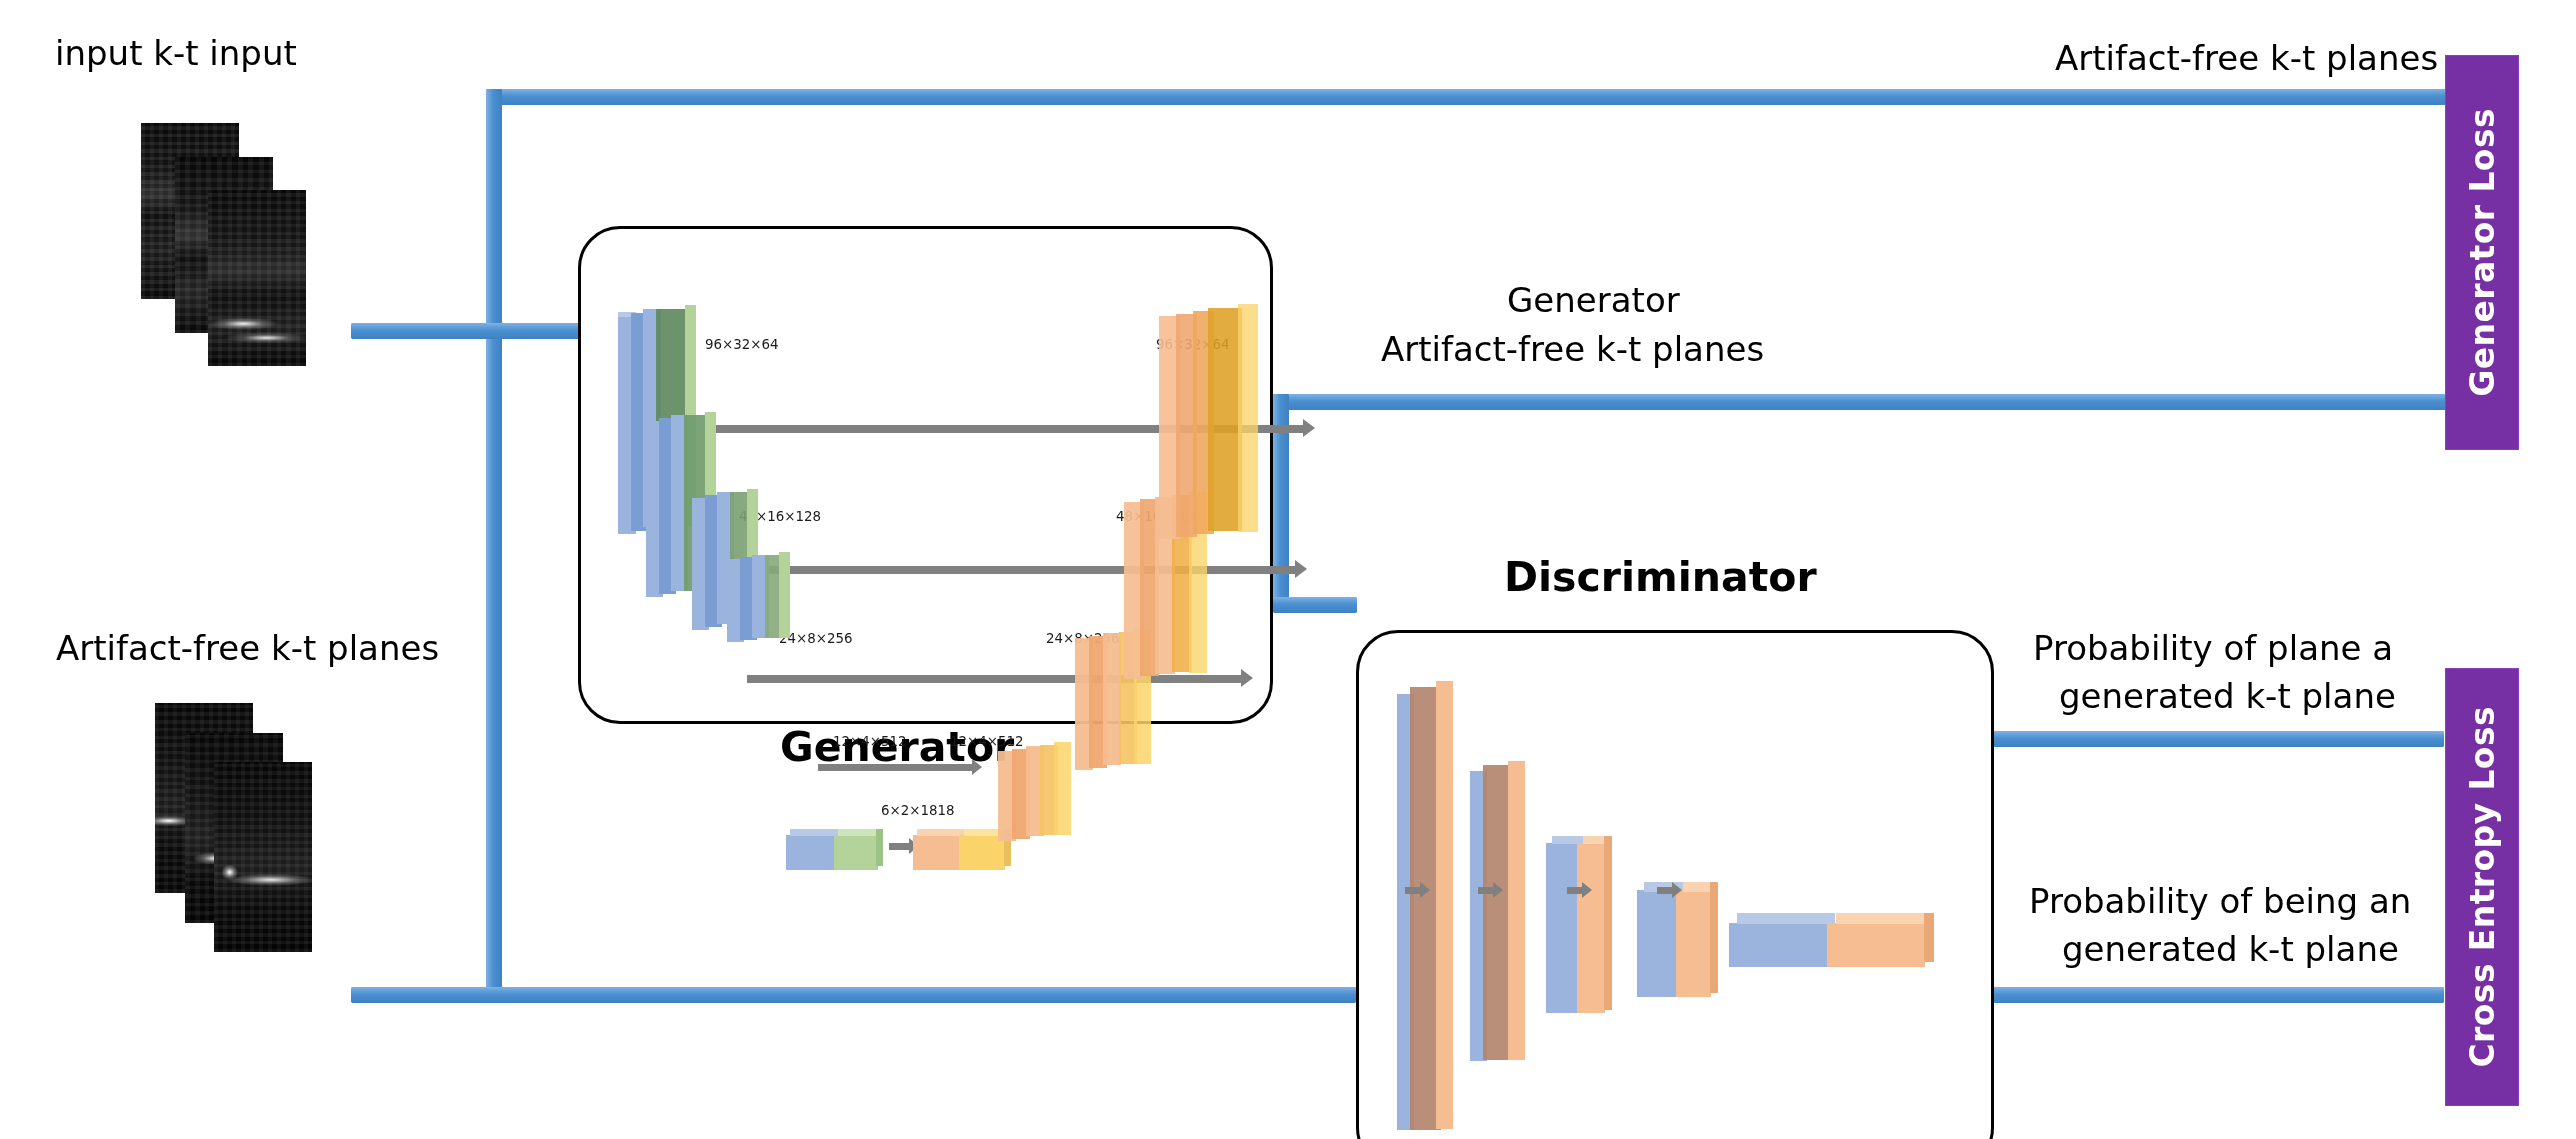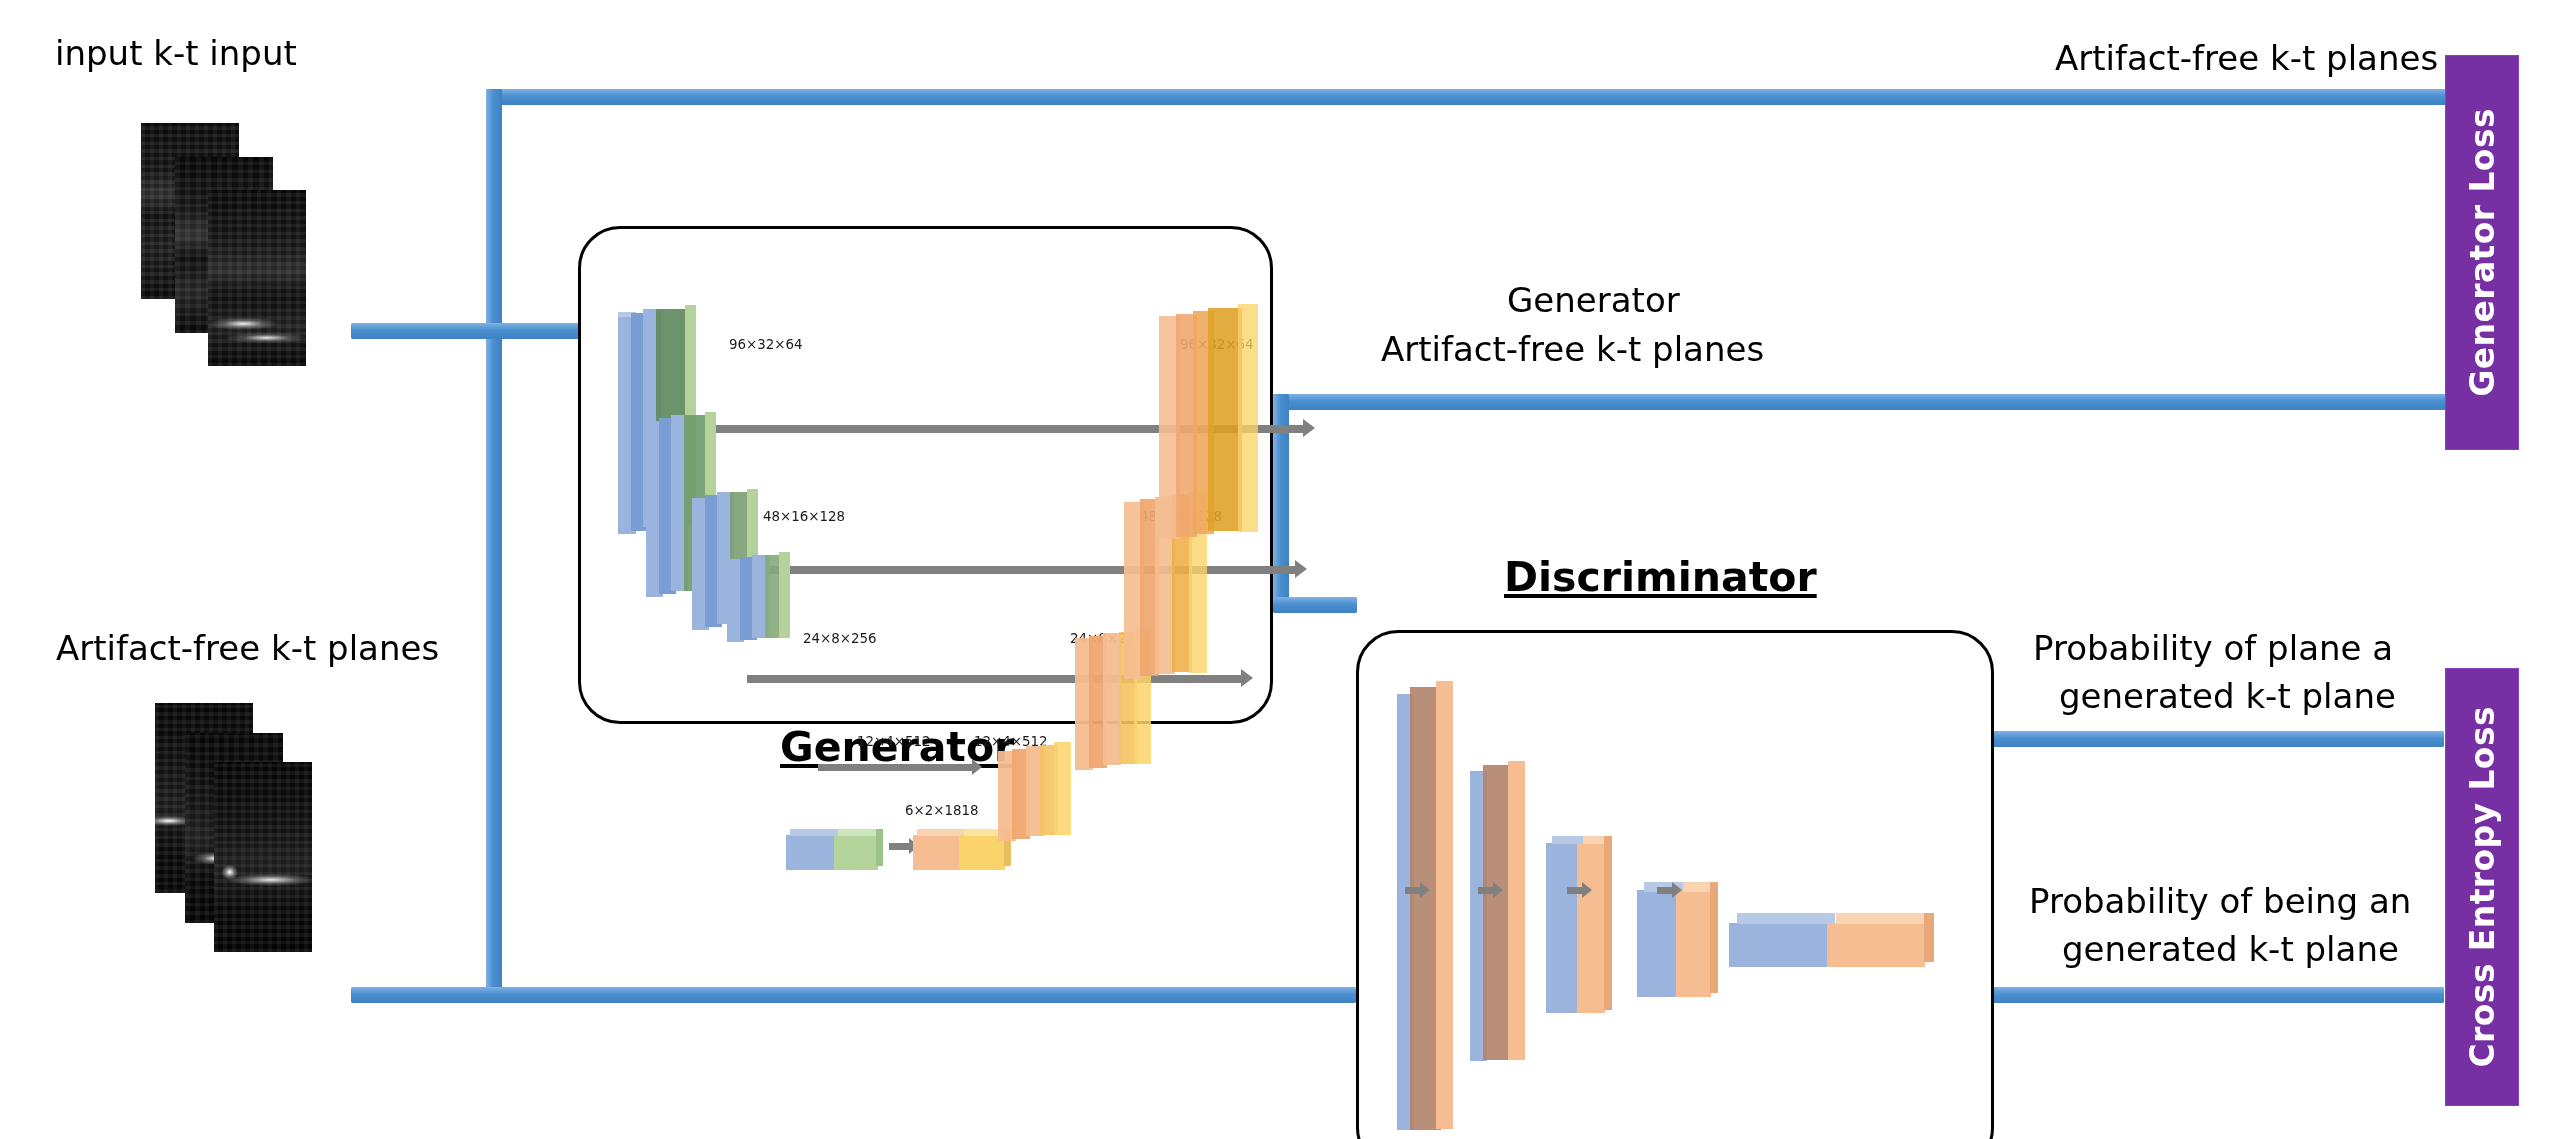--- a/index.html
+++ b/index.html
@@ -1,36 +1,36 @@
 <!DOCTYPE html>
 <html style="font-size:11.2px"><head>
 <meta charset="utf-8">
 <style>
   html,body{margin:0;padding:0;background:#ffffff;}
   body{width:2576px;height:1140px;position:relative;overflow:hidden;
        font-family:"DejaVu Sans","Liberation Sans",sans-serif;}
   .lbl{position:absolute;color:#000;font-family:"DejaVu Sans",sans-serif;
        white-space:pre;line-height:1.12;}
-  .title-bold{font-weight:bold;text-decoration:underline;}
+  .title-bold{font-weight:bold;}
   
   .pipe-h{position:absolute;height:15.5px;border-radius:1.4px;
           background:linear-gradient(to bottom,#7fb2e3 0%,#4a8fd0 45%,#3f82c4 100%);}
   .pipe-v{position:absolute;width:15.5px;border-radius:1.4px;
           background:linear-gradient(to right,#7fb2e3 0%,#4a8fd0 45%,#3f82c4 100%);}
   
   .modbox{position:absolute;border:3.5px solid #000;border-radius:42px;background:#fff;}
   
   .lossbar{position:absolute;background:#7730a3;border:1.4px solid #8b3fc0;
            color:#fff;font-weight:bold;display:flex;align-items:center;
            justify-content:center;}
   .lossbar span{writing-mode:vertical-rl;transform:rotate(180deg);
                 white-space:nowrap;letter-spacing:0.4px;}
   
   .slab{position:absolute;}
-  .dimlbl{position:absolute;font-size:13.4px;color:#1a1a1a;white-space:nowrap;margin-left:24px;}
+  .dimlbl{position:absolute;font-size:13.4px;color:#1a1a1a;white-space:nowrap;}
   .skiparrow{position:absolute;height:8.4px;background:#808080;}
   .skiparrow:after{content:"";position:absolute;right:-11.2px;top:-5.6px;
      border-left:12.6px solid #808080;border-top:9.8px solid transparent;
      border-bottom:9.8px solid transparent;}
   .smallarrow{position:absolute;height:7px;background:#808080;}
   .smallarrow:after{content:"";position:absolute;right:-9px;top:-4.9px;
      border-left:10.5px solid #808080;border-top:8.4px solid transparent;
      border-bottom:8.4px solid transparent;}
   
   .ktstack{position:absolute;}

